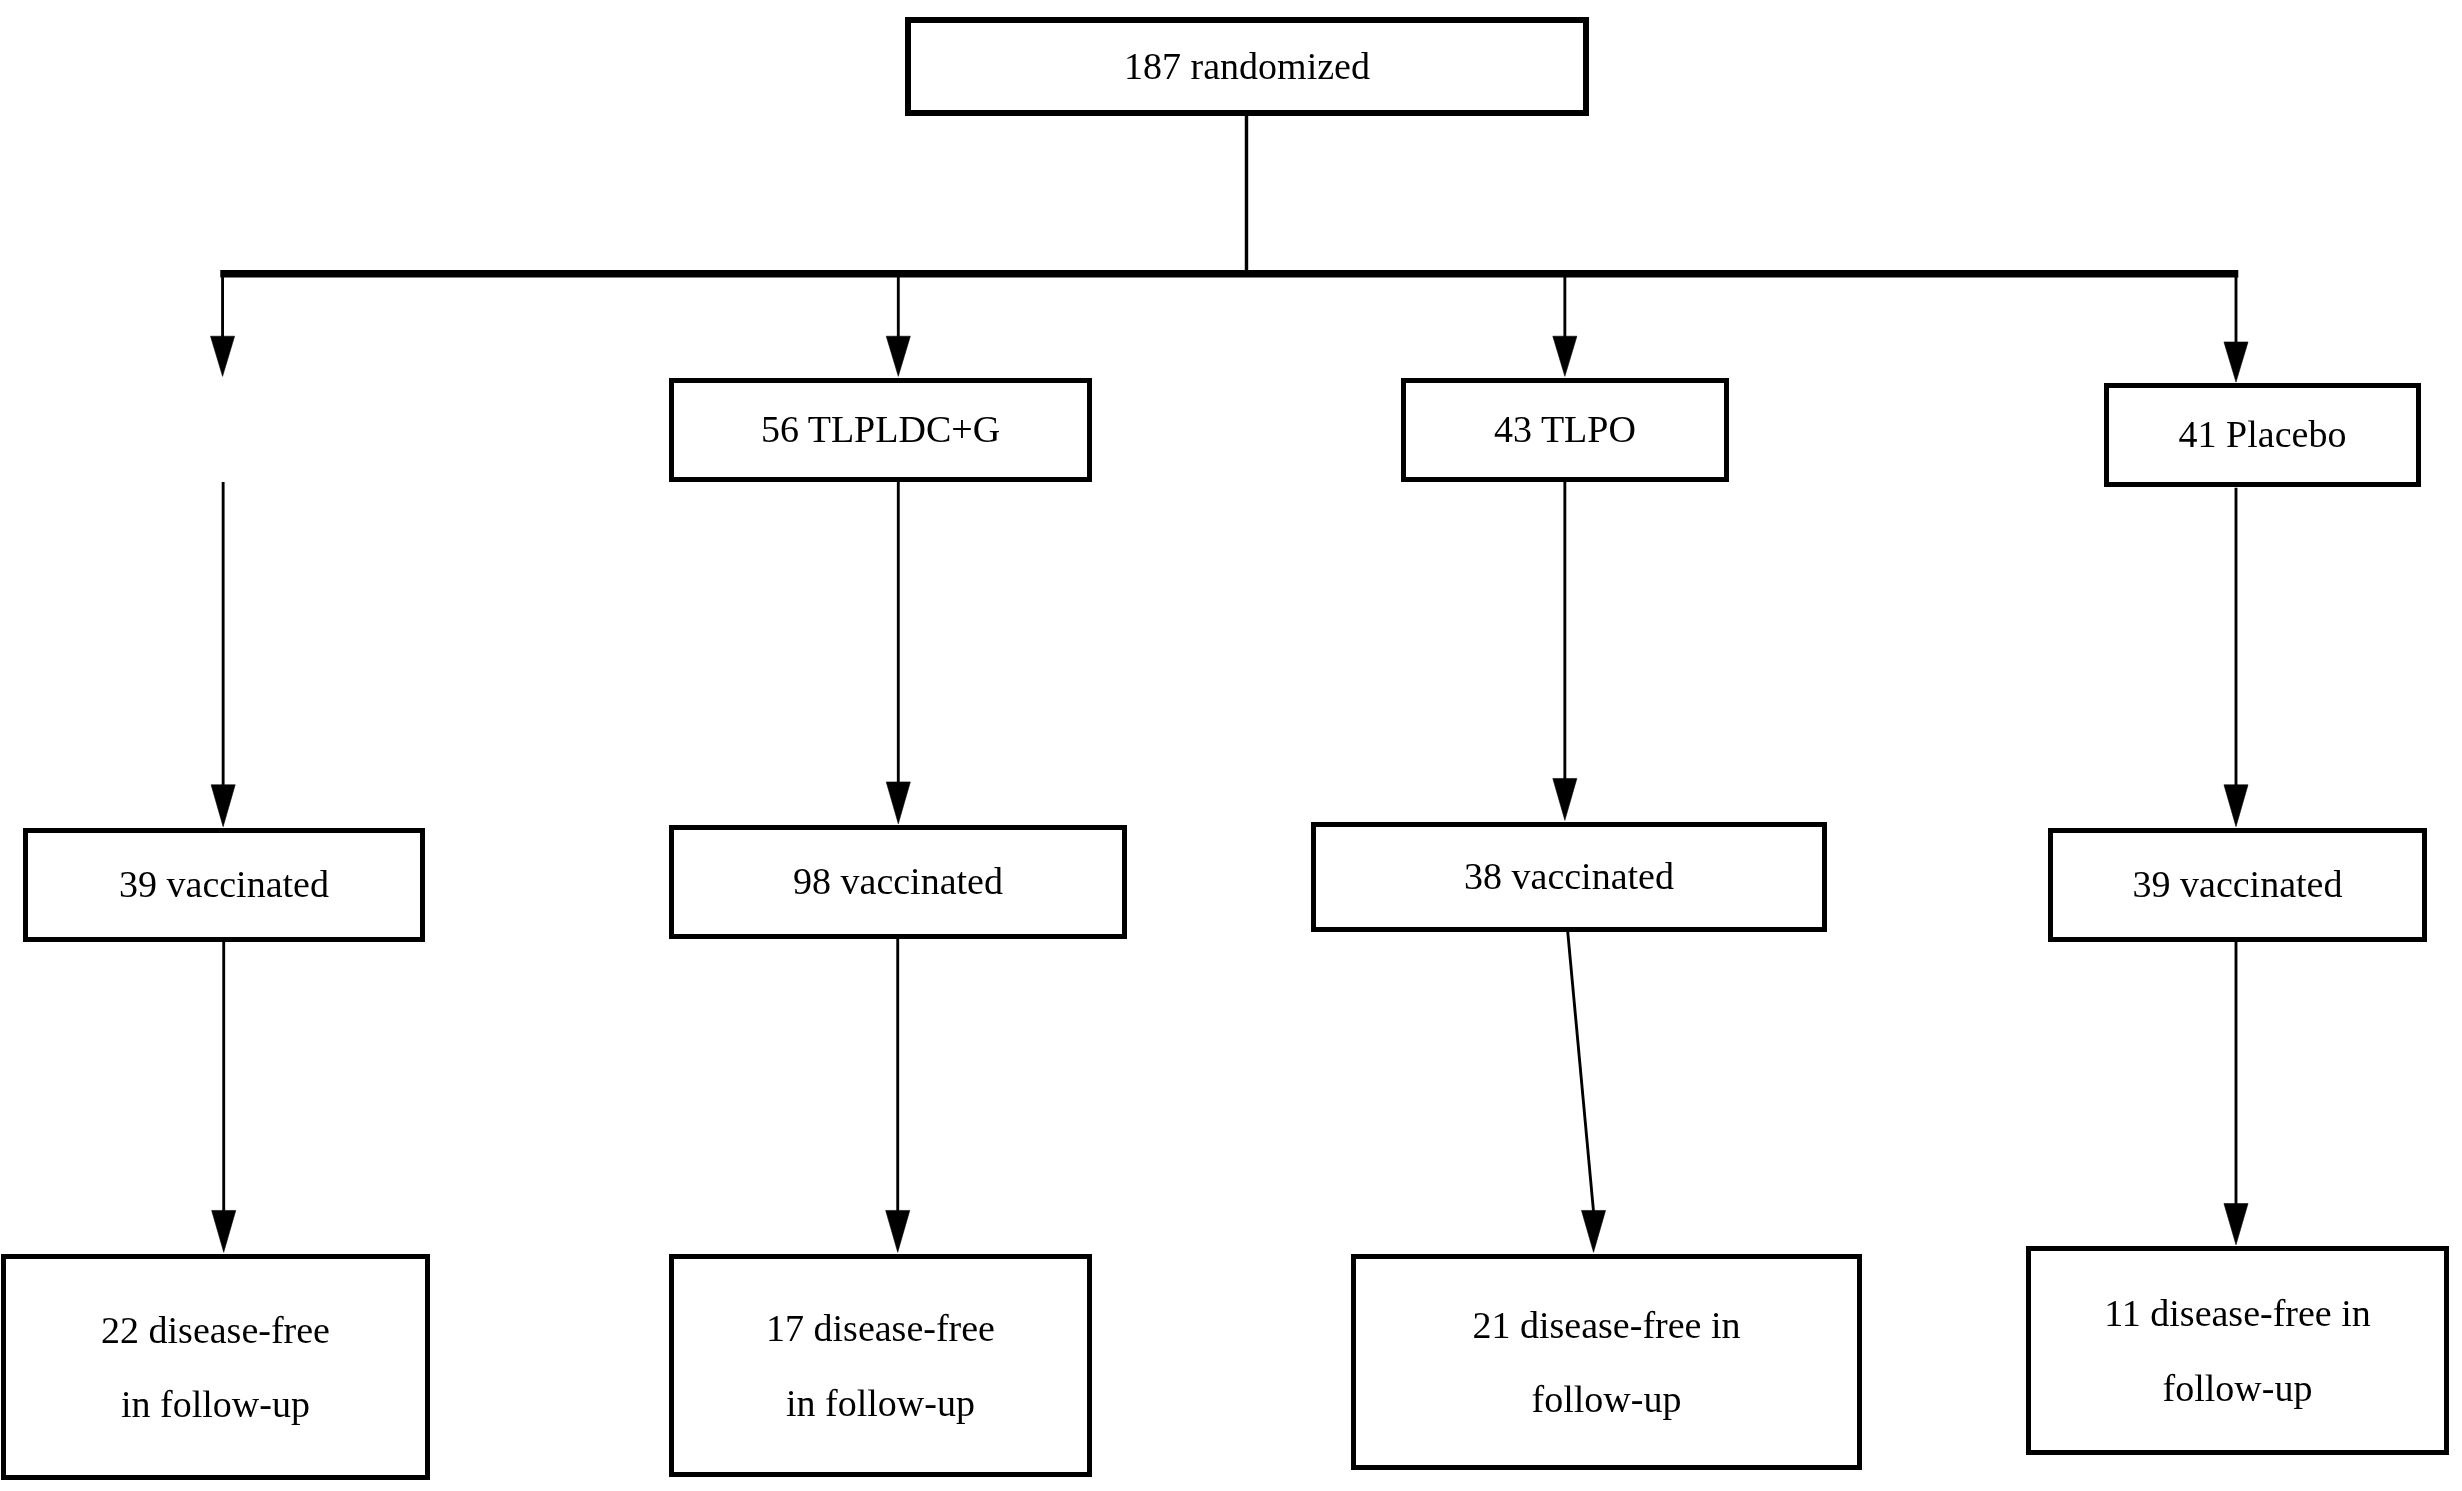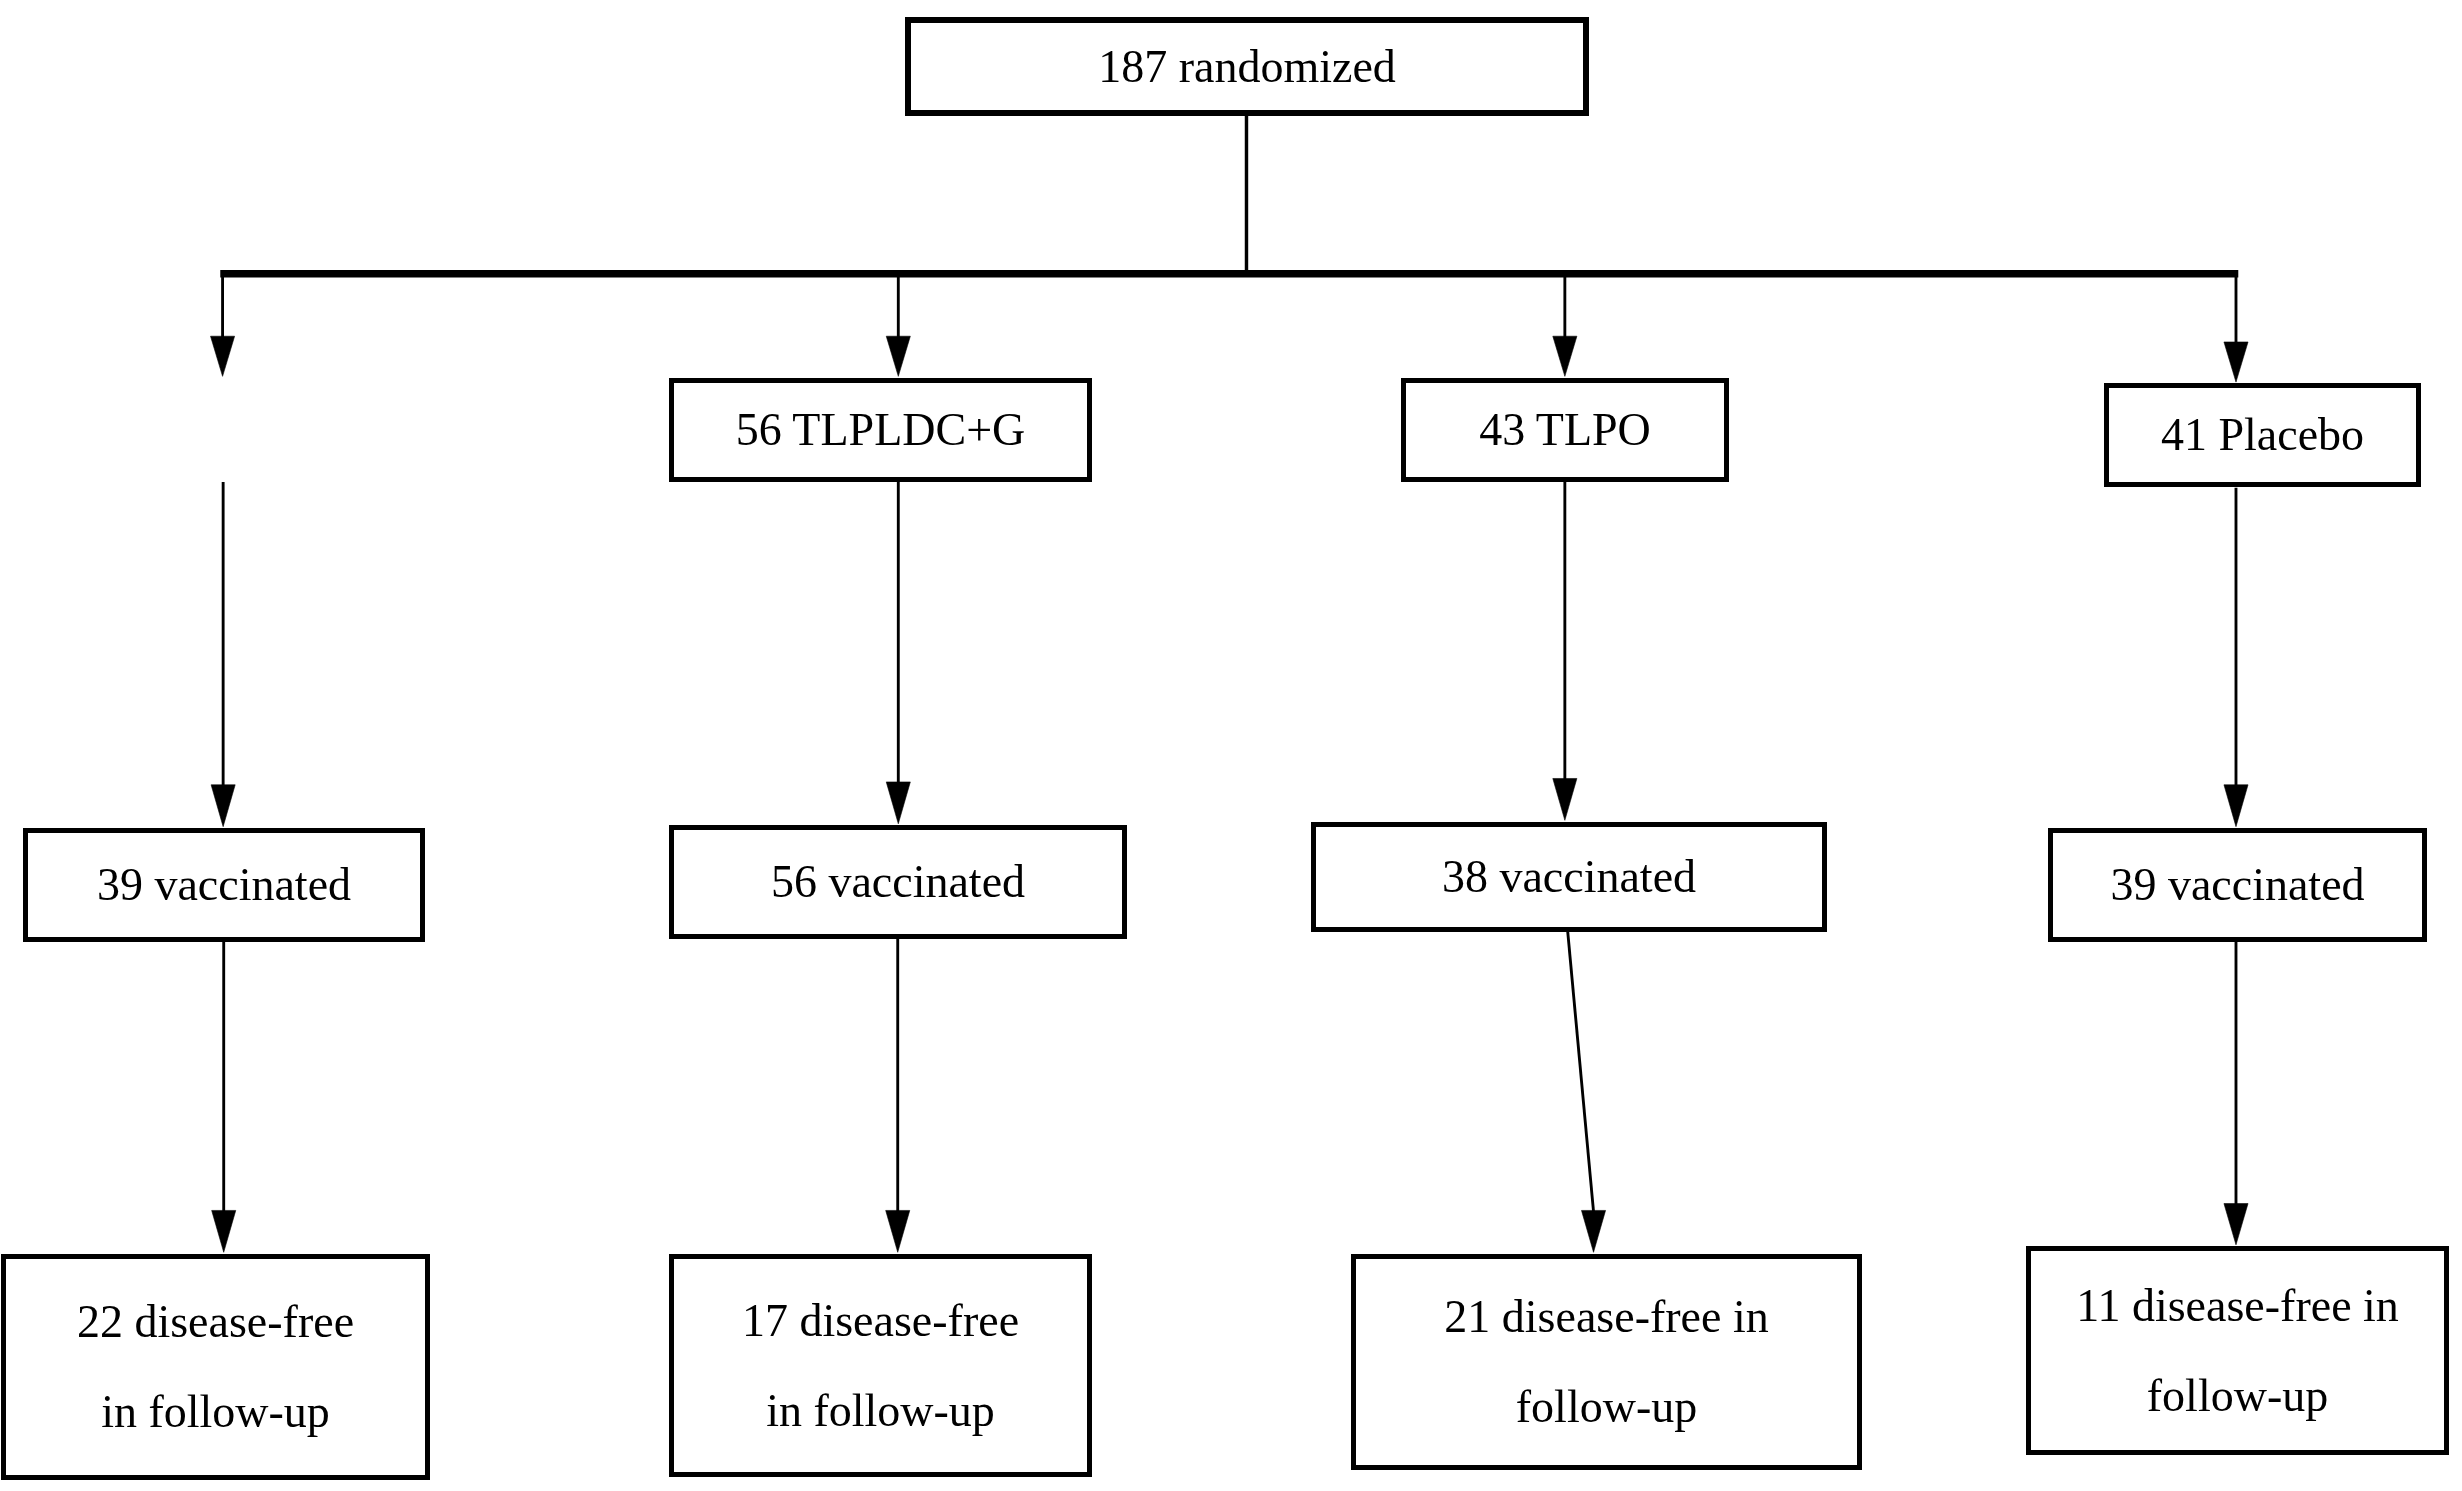--- a/index.html
+++ b/index.html
@@ -23,21 +23,21 @@
   }
   .box {
     position: absolute;
     background: #ffffff;
     border: 5.2px solid #000000;
     display: flex;
     flex-direction: column;
     align-items: center;
     justify-content: center;
     text-align: center;
-    font-size: 46px;
+    font-size: 38px;
     line-height: 1.25;
     box-sizing: border-box;
   }
   .box.root { border-width: 6.3px; }
   .box.outcome { line-height: 1.95; }
   .line { display: block; white-space: nowrap; }
 
   
   #box-root        { left: 905px; top: 17px;   width: 684px; height: 99px; }
 
@@ -109,21 +109,21 @@
     <span class="line">43 TLPO</span>
   </div>
   <div class="box" id="box-arm-3">
     <span class="line">41 Placebo</span>
   </div>
 
   <div class="box" id="box-vacc-0">
     <span class="line">39 vaccinated</span>
   </div>
   <div class="box" id="box-vacc-1">
-    <span class="line">56 vaccinated</span>
+    <span class="line">98 vaccinated</span>
   </div>
   <div class="box" id="box-vacc-2">
     <span class="line">38 vaccinated</span>
   </div>
   <div class="box" id="box-vacc-3">
     <span class="line">39 vaccinated</span>
   </div>
 
   <div class="box outcome" id="box-outcome-0">
     <span class="line">22 disease-free</span>

